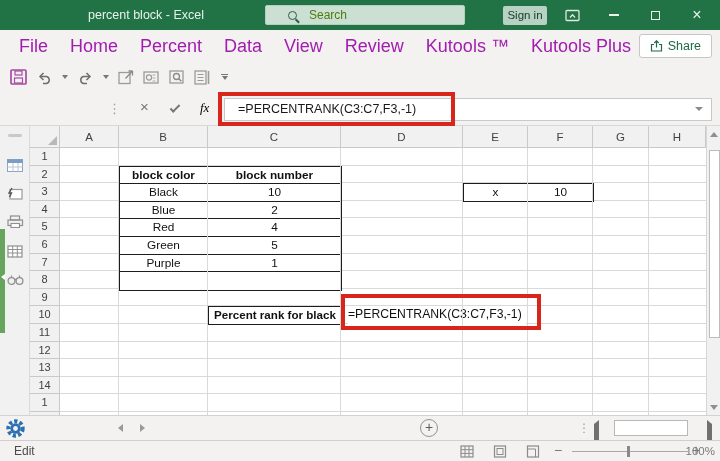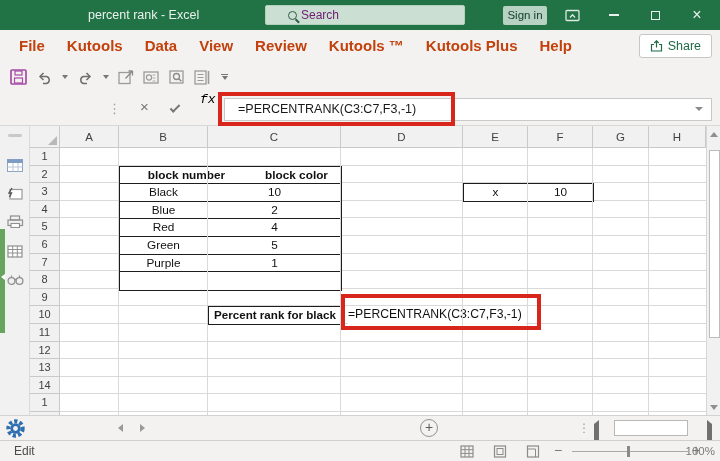--- a/index.html
+++ b/index.html
@@ -5,46 +5,46 @@
   * { margin:0; padding:0; box-sizing:border-box; }
   body { font-family:"Liberation Sans", sans-serif; background:#fff; }
   .app { position:relative; width:720px; height:461px; overflow:hidden; background:#fff; font-family:"Liberation Sans",sans-serif; }
 
   
   .titlebar { position:absolute; left:0; top:0; width:720px; height:30px; background:#217346; }
   .tb-title { position:absolute; left:88px; top:0; height:30px; line-height:30px; color:#e9f1ec; font-size:12.5px; }
   .tb-search { position:absolute; left:265px; top:5px; width:200px; height:20px; background:#cbdfd2; border:1px solid #b3cfbd; border-radius:2px; display:flex; align-items:center; }
   .mag { position:relative; width:9px; height:9px; border:1.6px solid #2f5d45; border-radius:50%; margin-left:22px; }
   .mag:after { content:""; position:absolute; width:5px; height:1.6px; background:#2f5d45; transform:rotate(45deg); left:6px; top:8px; }
-  .tb-search-text { font-size:12px; color:#701a75; margin-left:4px; }
+  .tb-search-text { font-size:12px; color:#4d7c0f; margin-left:12px; }
   .tb-signin { position:absolute; left:503px; top:6px; width:44px; height:19px; background:#b7d2c3; border-radius:2px; color:#17402c; font-size:11.5px; text-align:center; line-height:19px; }
   .tb-ctl { position:absolute; top:0; height:30px; display:flex; align-items:center; justify-content:center; color:#e9f1ec; }
   .min-bar { width:10px; height:2px; background:#e9f1ec; }
   .max-box { width:9px; height:9px; border:1.4px solid #e9f1ec; }
 
   
   .ribbontabs { position:absolute; left:0; top:30px; width:720px; height:32px; background:#f3f2f1; display:flex; align-items:center; padding-left:8px; }
-  .rtab { font-size:15px; color:#c2410c; padding:0 11px; height:32px; line-height:32px; white-space:nowrap;font-weight:bold; }
+  .rtab { font-size:18px; color:#a21caf; padding:0 11px; height:32px; line-height:32px; white-space:nowrap; }
   .share-btn { position:absolute; right:8px; top:4px; height:24px; background:#fff; border:1px solid #c6c6c6; border-radius:3px; display:flex; align-items:center; gap:5px; padding:0 10px; font-size:12.5px; color:#1f6b45; }
 
   
   .qat { position:absolute; left:0; top:62px; width:720px; height:30px; background:#f3f2f1; display:flex; align-items:center; gap:9px; padding-left:10px; }
   .qat svg { display:block; }
   .chev { width:0; height:0; border-left:3.5px solid transparent; border-right:3.5px solid transparent; border-top:4px solid #777; }
   .qat-more { display:flex; flex-direction:column; align-items:center; gap:1px; margin-left:2px; }
   .qat-more .bar { width:7px; height:1.4px; background:#777; }
 
   
   .fbar { position:absolute; left:0; top:92px; width:720px; height:34px; background:#f3f2f1; border-bottom:1px solid #d8d8d8; }
   .namebox { position:absolute; left:8px; top:6px; width:92px; height:22px; background:#fff; border:1px solid #c6c6c6; font-size:12px; color:#222; line-height:20px; padding-left:7px; }
   .namebox .dd { position:absolute; right:6px; top:9px; width:0; height:0; border-left:3.5px solid transparent; border-right:3.5px solid transparent; border-top:4px solid #666; }
   .fdots { position:absolute; left:108px; top:7px; color:#9a9a9a; font-size:13px; letter-spacing:0; line-height:20px; }
   .fx-x { position:absolute; left:140px; top:6px; font-size:15px; color:#767676; }
   .fx-check { position:absolute; left:170px; top:13px; width:10px; height:5px; border-left:2px solid #767676; border-bottom:2px solid #767676; transform:rotate(-45deg); }
-  .fx-fx { position:absolute; left:200px; top:0; font-size:13px; color:#000000; font-style:italic; font-family:Liberation Mono, monospace; }
+  .fx-fx { position:absolute; left:200px; top:8px; font-size:13px; color:#000000; font-style:italic; font-family:Liberation Serif, serif; }
   .finput { position:absolute; left:224px; top:6px; width:488px; height:23px; background:#fff; border:1px solid #c9c9c9; font-size:12.5px; color:#1a1a1a; line-height:21px; padding-left:13px; }
   .finput .fchev { position:absolute; right:8px; top:8px; width:0; height:0; border-left:4px solid transparent; border-right:4px solid transparent; border-top:4.5px solid #8a8a8a; }
   .redbox-fbar { position:absolute; left:218px; top:92px; width:237px; height:34px; border:4px solid #d9261c; z-index:60; pointer-events:none; }
 
   
   .rail { position:absolute; left:0; top:126px; width:30px; height:289px; background:#f1f1f1; border-right:1px solid #dadada; }
   .rail-handle { position:absolute; left:8px; top:8px; width:14px; height:3px; background:#c9c9c9; border-radius:2px; }
   .rail-ic { position:absolute; left:7px; }
   .rail-green { position:absolute; left:0; top:103px; width:5px; height:104px; background:#67a55f; }
   .rail-arrow { position:absolute; left:1px; top:148px; width:0; height:0; border-top:3.5px solid transparent; border-bottom:3.5px solid transparent; border-right:4px solid #fff; }
@@ -110,21 +110,21 @@
   .sb-thumb { position:absolute; left:627px; top:5px; width:3px; height:11px; background:#8a8a8a; }
   .sb-plus { position:absolute; left:692px; top:0; color:#7a7a7a; font-size:14px; line-height:19px; }
   .sb-zoom { position:absolute; right:5px; top:0; font-size:11.5px; color:#7a7a7a; line-height:20px; }
 </style>
 </head>
 <body>
 
 <div class="app">
 
   <div class="titlebar">
-    <div class="tb-title">percent rank - Excel</div>
+    <div class="tb-title">percent block - Excel</div>
     <div class="tb-search">
       <span class="mag"></span>
       <span class="tb-search-text">Search</span>
     </div>
     <div class="tb-signin">Sign in</div>
     <div class="tb-ctl" style="left:561px;width:22px;">
       <svg width="15" height="13">
           <rect x="1" y="1.5" width="13" height="10" fill="none" stroke="#dfe9e2" stroke-width="1.3" rx="1"></rect>
           <path d="M5 8.5 L7.5 5.8 L10 8.5" fill="none" stroke="#dfe9e2" stroke-width="1.3"></path>
         </svg>
@@ -135,21 +135,22 @@
     <div class="tb-ctl" style="left:644px;width:22px;">
         <span class="max-box"></span>
       </div>
     <div class="tb-ctl" style="left:686px;width:22px;font-size:16px;">
         <span>×</span>
       </div>
   </div>
 
   <div class="ribbontabs">
     <div class="rtab">File</div>
-    <div class="rtab">Kutools</div>
+    <div class="rtab">Home</div>
+    <div class="rtab">Percent</div>
     <div class="rtab">Data</div>
     <div class="rtab">View</div>
     <div class="rtab">Review</div>
     <div class="rtab">Kutools ™</div>
     <div class="rtab">Kutools Plus</div>
     <div class="rtab">Help</div>
     <div class="share-btn">
       <svg width="13" height="12">
           <path d="M4 4.5 H1.5 V11 H11.5 V4.5 H9" fill="none" stroke="#1f6b45" stroke-width="1.2"></path>
           <path d="M6.5 7.5 V1 M4.3 3 L6.5 0.8 L8.7 3" fill="none" stroke="#1f6b45" stroke-width="1.2"></path>
@@ -293,22 +294,22 @@
         <div class="rh">12</div>
         <div class="rh">13</div>
         <div class="rh">14</div>
         <div class="rh">1</div>
         <div class="rh">16</div>
       </div>
     <div class="cells">
 
       <div class="t1">
         <div class="t1row">
+          <div class="t1c c1 hdr">block color</div>
           <div class="t1c c2 hdr">block number</div>
-          <div class="t1c c1 hdr">block color</div>
         </div>
         <div class="t1row">
           <div class="t1c c1">Black</div>
           <div class="t1c c2">10</div>
         </div>
         <div class="t1row">
           <div class="t1c c1">Blue</div>
           <div class="t1c c2">2</div>
         </div>
         <div class="t1row">

